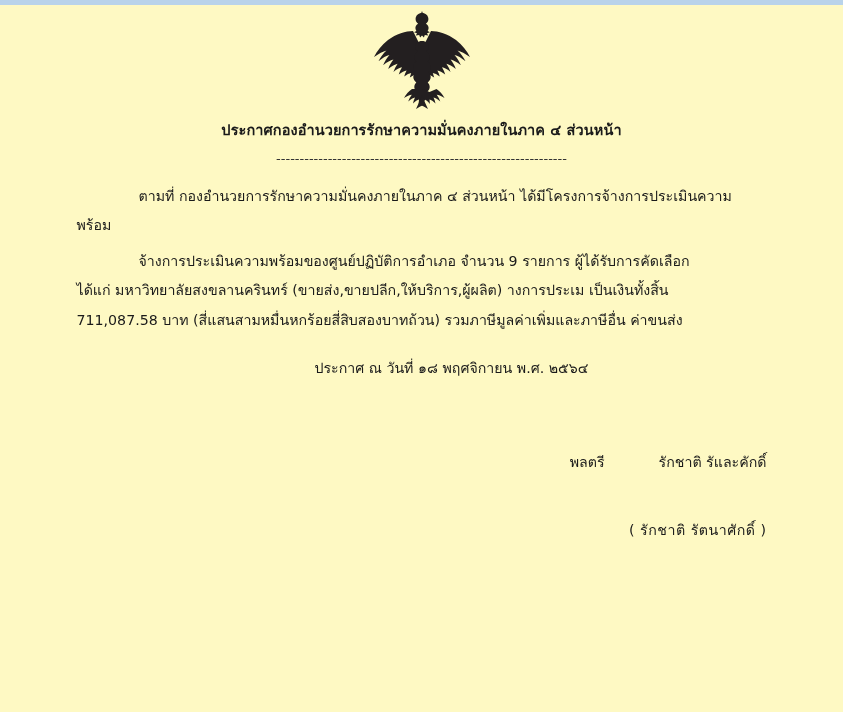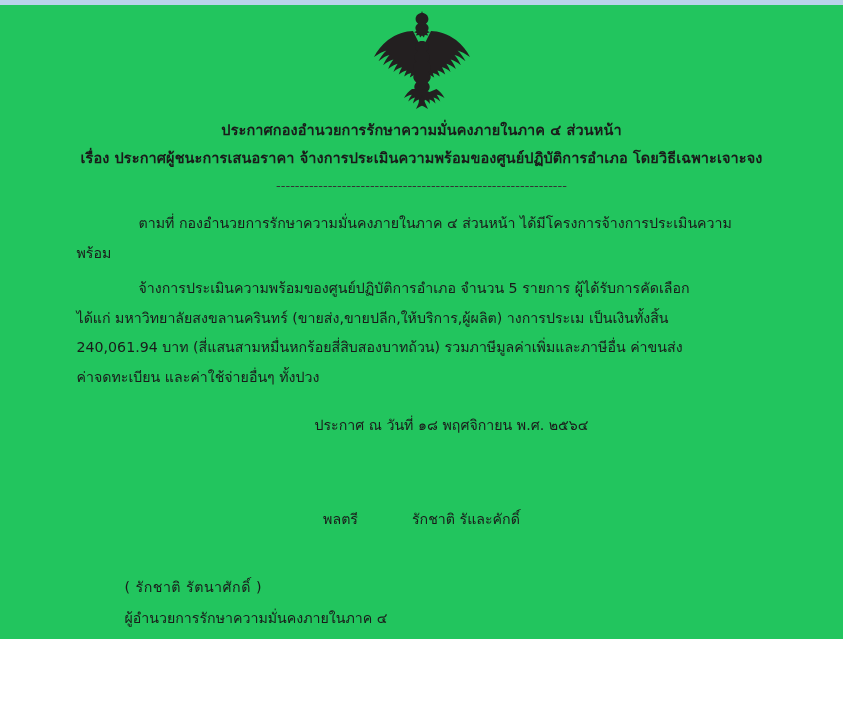--- a/index.html
+++ b/index.html
@@ -20,22 +20,22 @@
     top: 0; left: 0;
     width: 843px;
     height: 5px;
     background: #b9d3ea;
     border-bottom: 1px solid #7da7cc;
   }
   .page {
     position: absolute;
     top: 5px; left: 0;
     width: 843px;
-    height: 634px;
-    background: #22c55e;
+    height: 707px;
+    background: #fef9c3;
   }
   .emblem-wrap {
     width: 100%;
     text-align: center;
     padding-top: 6px;
     height: 112px;
     box-sizing: border-box;
   }
   .emblem {
     display: inline-block;
@@ -81,31 +81,31 @@
     text-align: center;
     padding-left: 60px;
     box-sizing: border-box;
   }
   .sign-row {
     width: 690px;
     margin: 0 auto;
     margin-top: 72px;
     font-size: 14.2px;
     display: flex;
-    justify-content: center;
+    justify-content: flex-end;
     gap: 54px;
   }
   .sign-row .rank { }
   .sign-name { }
   .closing {
     width: 690px;
     margin: 0 auto;
     margin-top: 42px;
     font-size: 14.2px;
-    text-align: left;
+    text-align: right;
     line-height: 2.15;
     padding-left: 48px;
     box-sizing: border-box;
   }
   .closing .name-paren {
     letter-spacing: 0.5px;
   }
 </style>
 </head>
 <body>
@@ -130,43 +130,40 @@
 
         <path d="M40 78c-3 2-6 5-8 9 3-2 5.5-3 7.8-3.2-1.6 2-2.8 4.3-3.6 6.8 2.6-2.4 4.8-3.8 6.8-4.2-1 1.9-1.7 4-2 6.2 2.3-2.2 4.3-3.5 6-4l-.4 4.4c2-2.4 3.6-3.8 4.9-4.2L50 95l3-6.2c1.3.4 2.9 1.8 4.9 4.2L57.5 88.6c1.7.5 3.7 1.8 6 4-.3-2.2-1-4.3-2-6.2 2 .4 4.2 1.8 6.8 4.2-.8-2.5-2-4.8-3.6-6.8 2.3.2 4.8 1.2 7.8 3.2-2-4-5-7-8-9l-7 3-7-3z"></path>
 
         <path d="M50 84c-1.6 4-3.6 9-6 14 2.4-1.5 4.4-2.6 6-3.2 1.6.6 3.6 1.7 6 3.2-2.4-5-4.4-10-6-14z"></path>
       </g>
     </svg>
   </div>
 
   <div class="title-block">
     <div class="title-line-1">ประกาศกองอำนวยการรักษาความมั่นคงภายในภาค ๔ ส่วนหน้า</div>
-    <div class="title-line-2">เรื่อง ประกาศผู้ชนะการเสนอราคา จ้างการประเมินความพร้อมของศูนย์ปฏิบัติการอำเภอ โดยวิธีเฉพาะเจาะจง</div>
   </div>
 
   <div class="divider">--------------------------------------------------------------</div>
 
   <div class="body-block">
     <p class="para">
       <span class="indent"></span><span>ตามที่ กองอำนวยการรักษาความมั่นคงภายในภาค ๔ ส่วนหน้า ได้มีโครงการจ้างการประเมินความพร้อม</span><br>
     </p>
     <div class="spacer-6"></div>
     <p class="para">
-      <span class="indent"></span><span>จ้างการประเมินความพร้อมของศูนย์ปฏิบัติการอำเภอ จำนวน 5 รายการ ผู้ได้รับการคัดเลือก</span><br>
+      <span class="indent"></span><span>จ้างการประเมินความพร้อมของศูนย์ปฏิบัติการอำเภอ จำนวน 9 รายการ ผู้ได้รับการคัดเลือก</span><br>
       <span>ได้แก่ มหาวิทยาลัยสงขลานครินทร์ (ขายส่ง,ขายปลีก,ให้บริการ,ผู้ผลิต) างการประเม เป็นเงินทั้งสิ้น</span><br>
-      <span>240,061.94 บาท (สี่แสนสามหมื่นหกร้อยสี่สิบสองบาทถ้วน) รวมภาษีมูลค่าเพิ่มและภาษีอื่น ค่าขนส่ง</span><br>
-      <span>ค่าจดทะเบียน และค่าใช้จ่ายอื่นๆ ทั้งปวง</span>
+      <span>711,087.58 บาท (สี่แสนสามหมื่นหกร้อยสี่สิบสองบาทถ้วน) รวมภาษีมูลค่าเพิ่มและภาษีอื่น ค่าขนส่ง</span><br>
     </p>
   </div>
 
   <div class="date-line">ประกาศ ณ วันที่  ๑๘ พฤศจิกายน พ.ศ. ๒๕๖๔</div>
 
   <div class="sign-row">
     <span class="rank">พลตรี</span>
     <span class="sign-name">รักชาติ รัและคักดิ์</span>
   </div>
 
   <div class="closing">
     <div class="name-paren">( รักชาติ    รัตนาศักดิ์ )</div>
-    <div>ผู้อำนวยการรักษาความมั่นคงภายในภาค ๔</div>
   </div>
 
 </div>
 
 </body></html>

